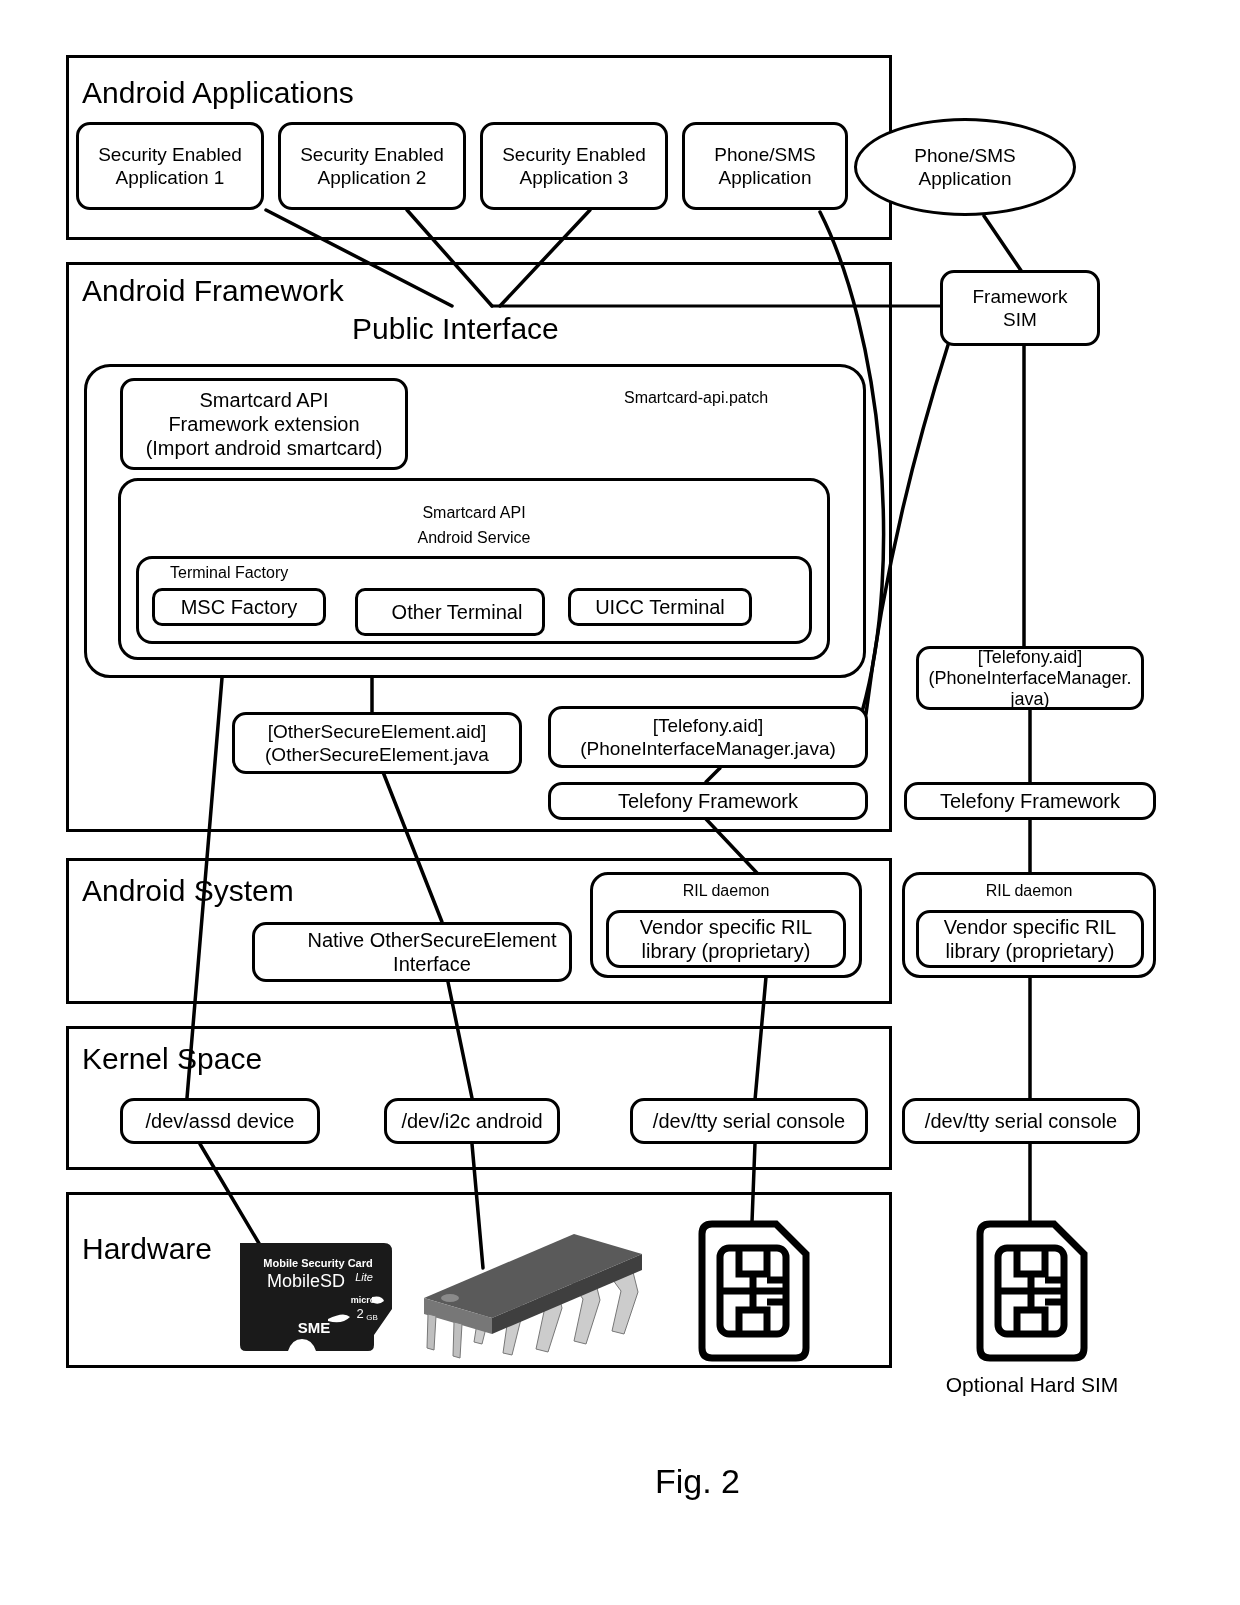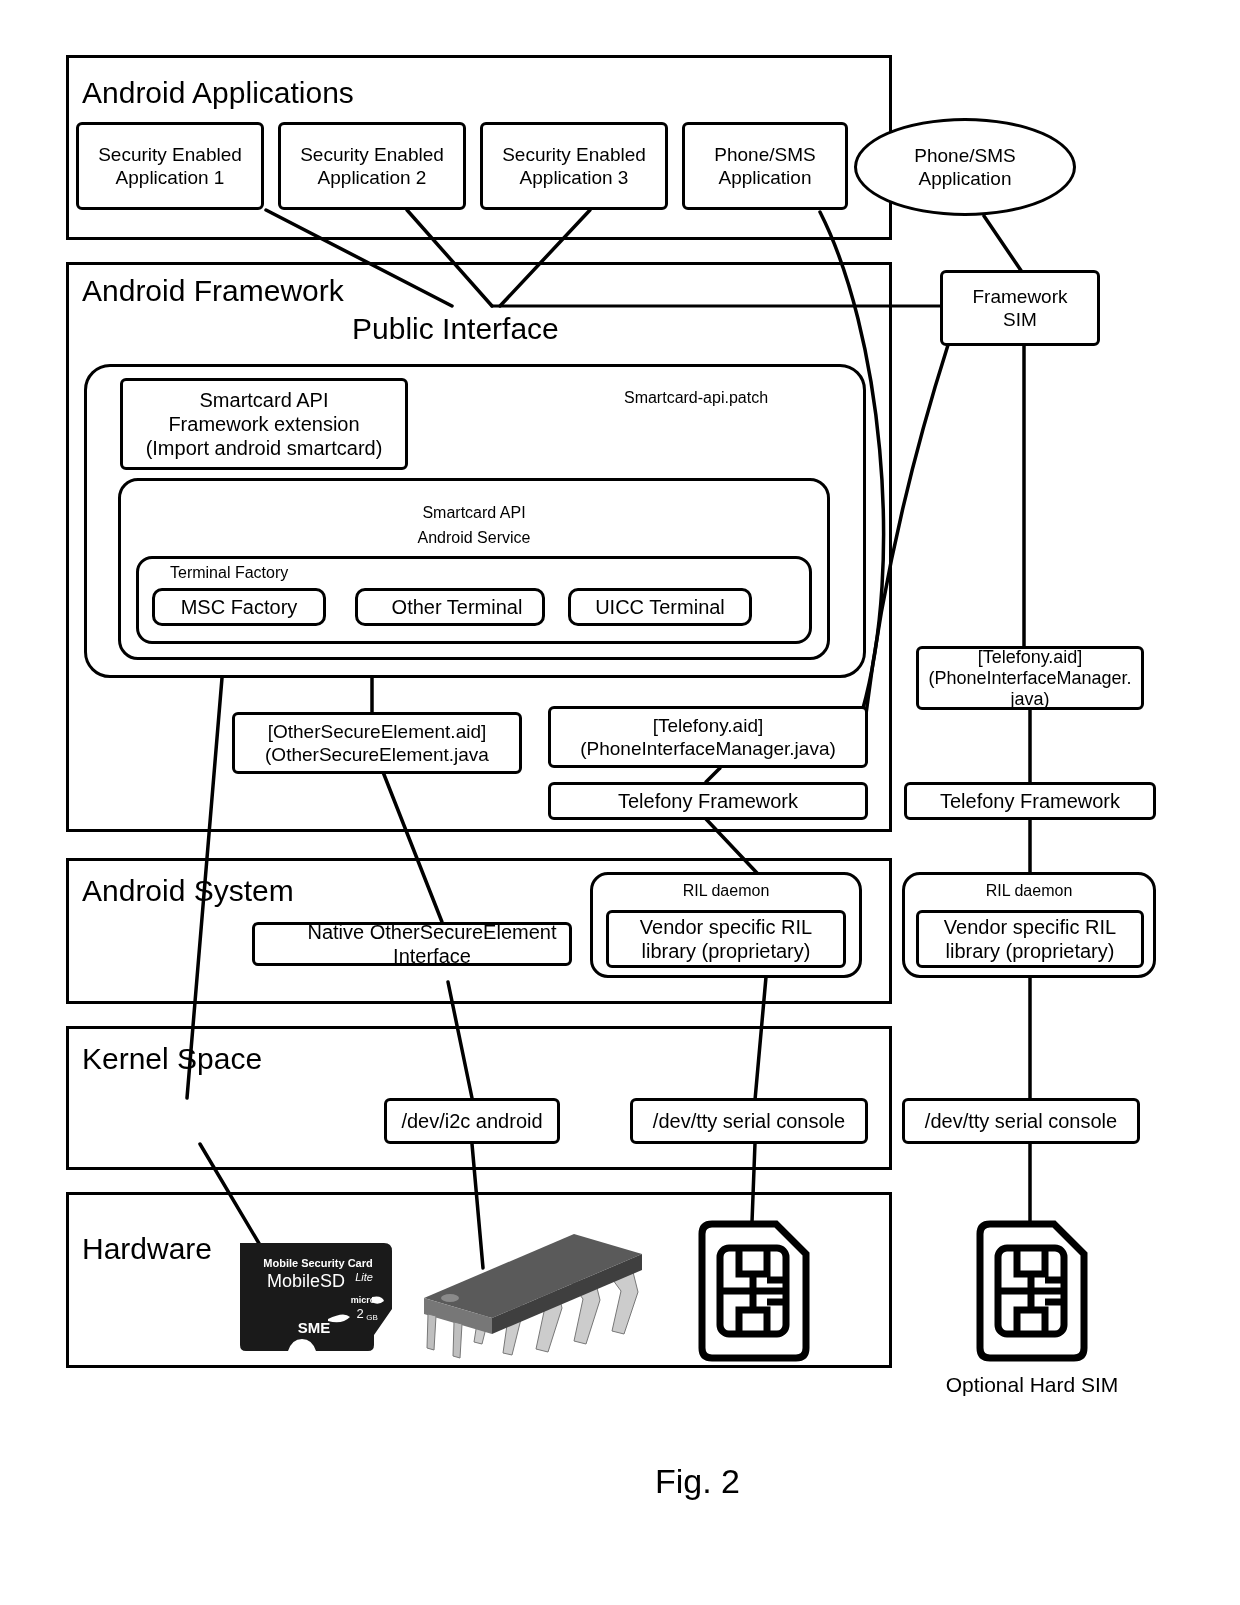--- a/index.html
+++ b/index.html
@@ -43,21 +43,21 @@
     font-size: 30px;
     line-height: 34px;
     white-space: nowrap;
     z-index: 4;
     background: transparent;
   }
   
   .node {
     position: absolute;
     border: 3px solid #000;
-    border-radius: 6px;
+    border-radius: 14px;
     background: #ffffff;
     box-sizing: border-box;
     display: flex;
     align-items: center;
     justify-content: center;
     text-align: center;
     font-size: 19px;
     line-height: 23px;
     z-index: 3;
     padding: 1px 2px;
@@ -228,56 +228,57 @@
 (Import android smartcard)</div>
 
   <div class="group" style="left:118px; top:478px; width:712px; height:182px; border-radius:20px;"></div>
   <div class="group-label" style="left:118px; top:500px; width:712px;">Smartcard API
 Android Service</div>
 
   <div class="group" style="left:136px; top:556px; width:676px; height:88px; border-radius:16px;"></div>
   <div class="group-label" style="left:150px; top:560px; width:260px; text-align:left;margin-left:20px;">Terminal Factory</div>
 
   <div class="node" style="left:152px; top:588px; width:174px; height:38px; border-radius:10px; font-size:20px;">MSC Factory</div>
-  <div class="node" style="left:355px; top:588px; width:190px; height:38px; border-radius:10px; font-size:20px;padding-left:16px;">Other Terminal</div>
+  <div class="node" style="left:355px; top:588px; width:190px; height:48px; border-radius:10px; font-size:20px;padding-left:16px;">Other Terminal</div>
   <div class="node" style="left:568px; top:588px; width:184px; height:38px; border-radius:10px; font-size:20px;">UICC Terminal</div>
 
   <div class="node" style="left:232px; top:712px; width:290px; height:62px; white-space:pre-line; font-size:19px; line-height:23px;">[OtherSecureElement.aid]
 (OtherSecureElement.java</div>
 
   <div class="node" style="left:548px; top:706px; width:320px; height:62px; white-space:pre-line; font-size:19px; line-height:23px;">[Telefony.aid]
 (PhoneInterfaceManager.java)</div>
 
   <div class="node" style="left:548px; top:782px; width:320px; height:38px; font-size:20px;">Telefony Framework</div>
 
   <div class="node" style="left:916px; top:646px; width:228px; height:64px; white-space:pre-line; font-size:18px; line-height:21px;">[Telefony.aid]
 (PhoneInterfaceManager.
 java)</div>
 
   <div class="node" style="left:904px; top:782px; width:252px; height:38px; font-size:20px;">Telefony Framework</div>
 
   <div class="layer" style="left:66px; top:858px; width:826px; height:146px;"></div>
   <div class="layer-title" style="left:82px; top:874px;">Android System</div>
 
-  <div class="node" style="left:252px; top:922px; width:320px; height:44px; white-space:pre-line; font-size:20px; line-height:24px;padding-left:42px;">Native OtherSecureElement
+  <div class="node" style="left:252px; top:922px; width:320px; height:60px; white-space:pre-line; font-size:20px; line-height:24px;padding-left:42px;">Native OtherSecureElement
 Interface</div>
 
   <div class="group" style="left:590px; top:872px; width:272px; height:106px; border-radius:18px;"></div>
   <div class="group-label" style="left:590px; top:878px; width:272px;">RIL daemon</div>
   <div class="node" style="left:606px; top:910px; width:240px; height:58px; white-space:pre-line; font-size:20px; line-height:24px;">Vendor specific RIL
 library (proprietary)</div>
 
   <div class="group" style="left:902px; top:872px; width:254px; height:106px; border-radius:18px;"></div>
   <div class="group-label" style="left:902px; top:878px; width:254px;">RIL daemon</div>
   <div class="node" style="left:916px; top:910px; width:228px; height:58px; white-space:pre-line; font-size:20px; line-height:24px;">Vendor specific RIL
 library (proprietary)</div>
 
   <div class="layer" style="left:66px; top:1026px; width:826px; height:144px;"></div>
   <div class="layer-title" style="left:82px; top:1042px;">Kernel Space</div>
 
+  <div class="node" style="left:120px; top:1098px; width:200px; height:46px; font-size:20px;">/dev/assd device</div>
   <div class="node" style="left:384px; top:1098px; width:176px; height:46px; font-size:20px;">/dev/i2c android</div>
   <div class="node" style="left:630px; top:1098px; width:238px; height:46px; font-size:20px;">/dev/tty serial console</div>
   <div class="node" style="left:902px; top:1098px; width:238px; height:46px; font-size:20px;">/dev/tty serial console</div>
 
   <div class="layer" style="left:66px; top:1192px; width:826px; height:176px;"></div>
   <div class="layer-title" style="left:82px; top:1232px;">Hardware</div>
 
   <svg class="sdcard" style="left:232px; top:1235px;" width="180" height="120" viewBox="0 0 180 120">
     <path d="M8,8 L152,8 Q160,8 160,16 L160,74 L142,100 L142,110 Q142,116 136,116
              L84,116 Q80,104 70,104 Q60,104 56,116 L14,116 Q8,116 8,110 Z" fill="#1a1a1a"></path>

